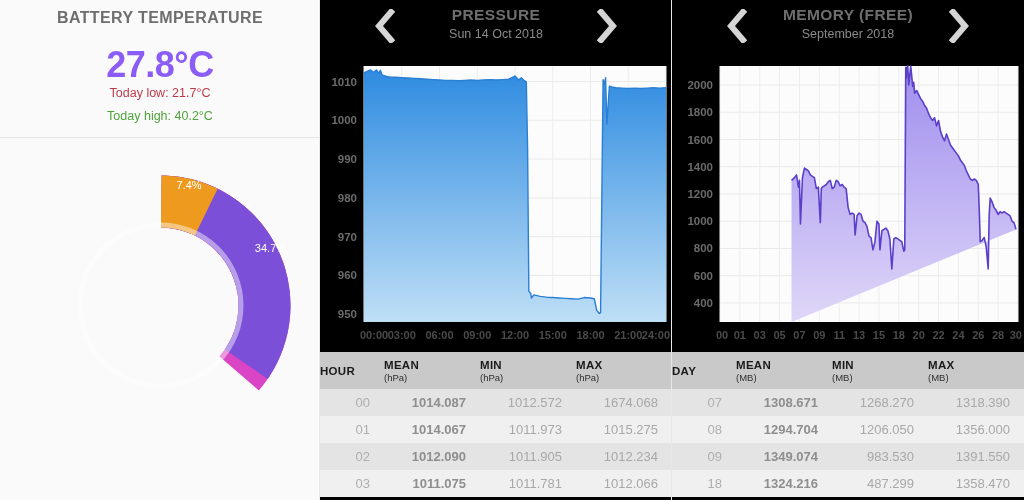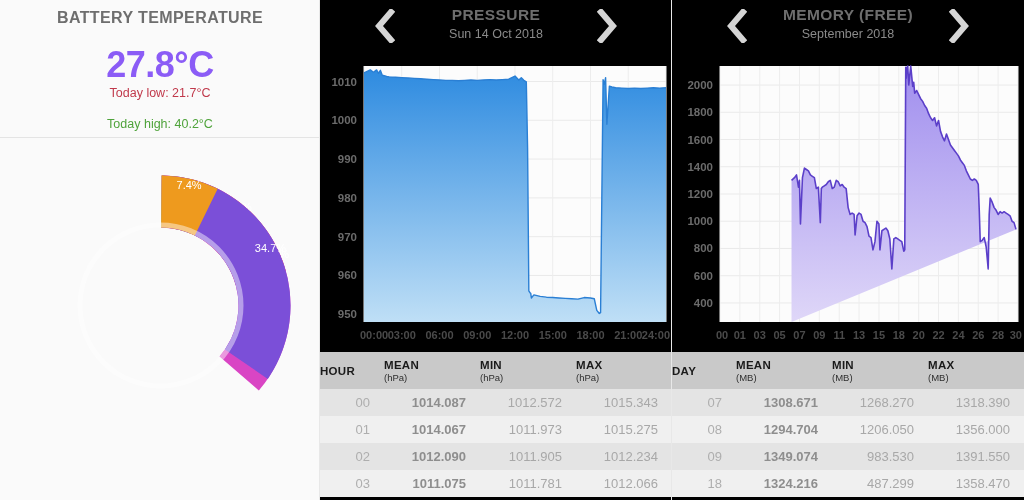--- a/index.html
+++ b/index.html
@@ -18,21 +18,21 @@
 
   .panel-title {
     text-align:center; font-size:16px; font-weight:bold; letter-spacing:.4px;
     color:#6E6E6E;
   }
 
   .batt-panel { padding-top:9px; height:137px; }
   .batt-big { text-align:center; font-size:36px; font-weight:bold; color:#8b5cf6; margin-top:17px; letter-spacing:-.5px; }
   .batt-sub { text-align:center; font-size:12.5px; }
   .batt-low { color:#C0394B; }
-  .batt-high { color:#4FA33B; margin-top:17px; }
+  .batt-high { color:#4FA33B; margin-top:9px; }
 
   .ranges-panel { padding-top:17px; }
   .donut-wrap { position:relative; width:285px; height:285px; margin:9px auto 0; }
   .donut-wrap svg { display:block; }
   .slice-label { fill:#FFFFFF; font-size:11px; font-family:"Liberation Sans", sans-serif; }
 
   
   .chart-col { width:352px; height:500px; position:relative; flex:0 0 352px; background:#000000; }
   .chart-head { height:52px; position:relative; padding-top:6px; }
   .chart-head .ttl { text-align:center; font-size:15.5px; font-weight:bold; color:#6E6E6E; letter-spacing:.4px; }
@@ -182,21 +182,21 @@
               <span class="unit">(hPa)</span>
             </th>
 
           </tr>
         </thead>
         <tbody id="pressure-tbody">
             <tr>
               <td class="keycol c-key">00</td>
               <td class="mean c-val">1014.087</td>
               <td class="c-val">1012.572</td>
-              <td class="c-val">1015.343</td>
+              <td class="c-val">1674.068</td>
             </tr>
             <tr>
               <td class="keycol c-key">01</td>
               <td class="mean c-val">1014.067</td>
               <td class="c-val">1011.973</td>
               <td class="c-val">1015.275</td>
             </tr>
             <tr>
               <td class="keycol c-key">02</td>
               <td class="mean c-val">1012.090</td>

